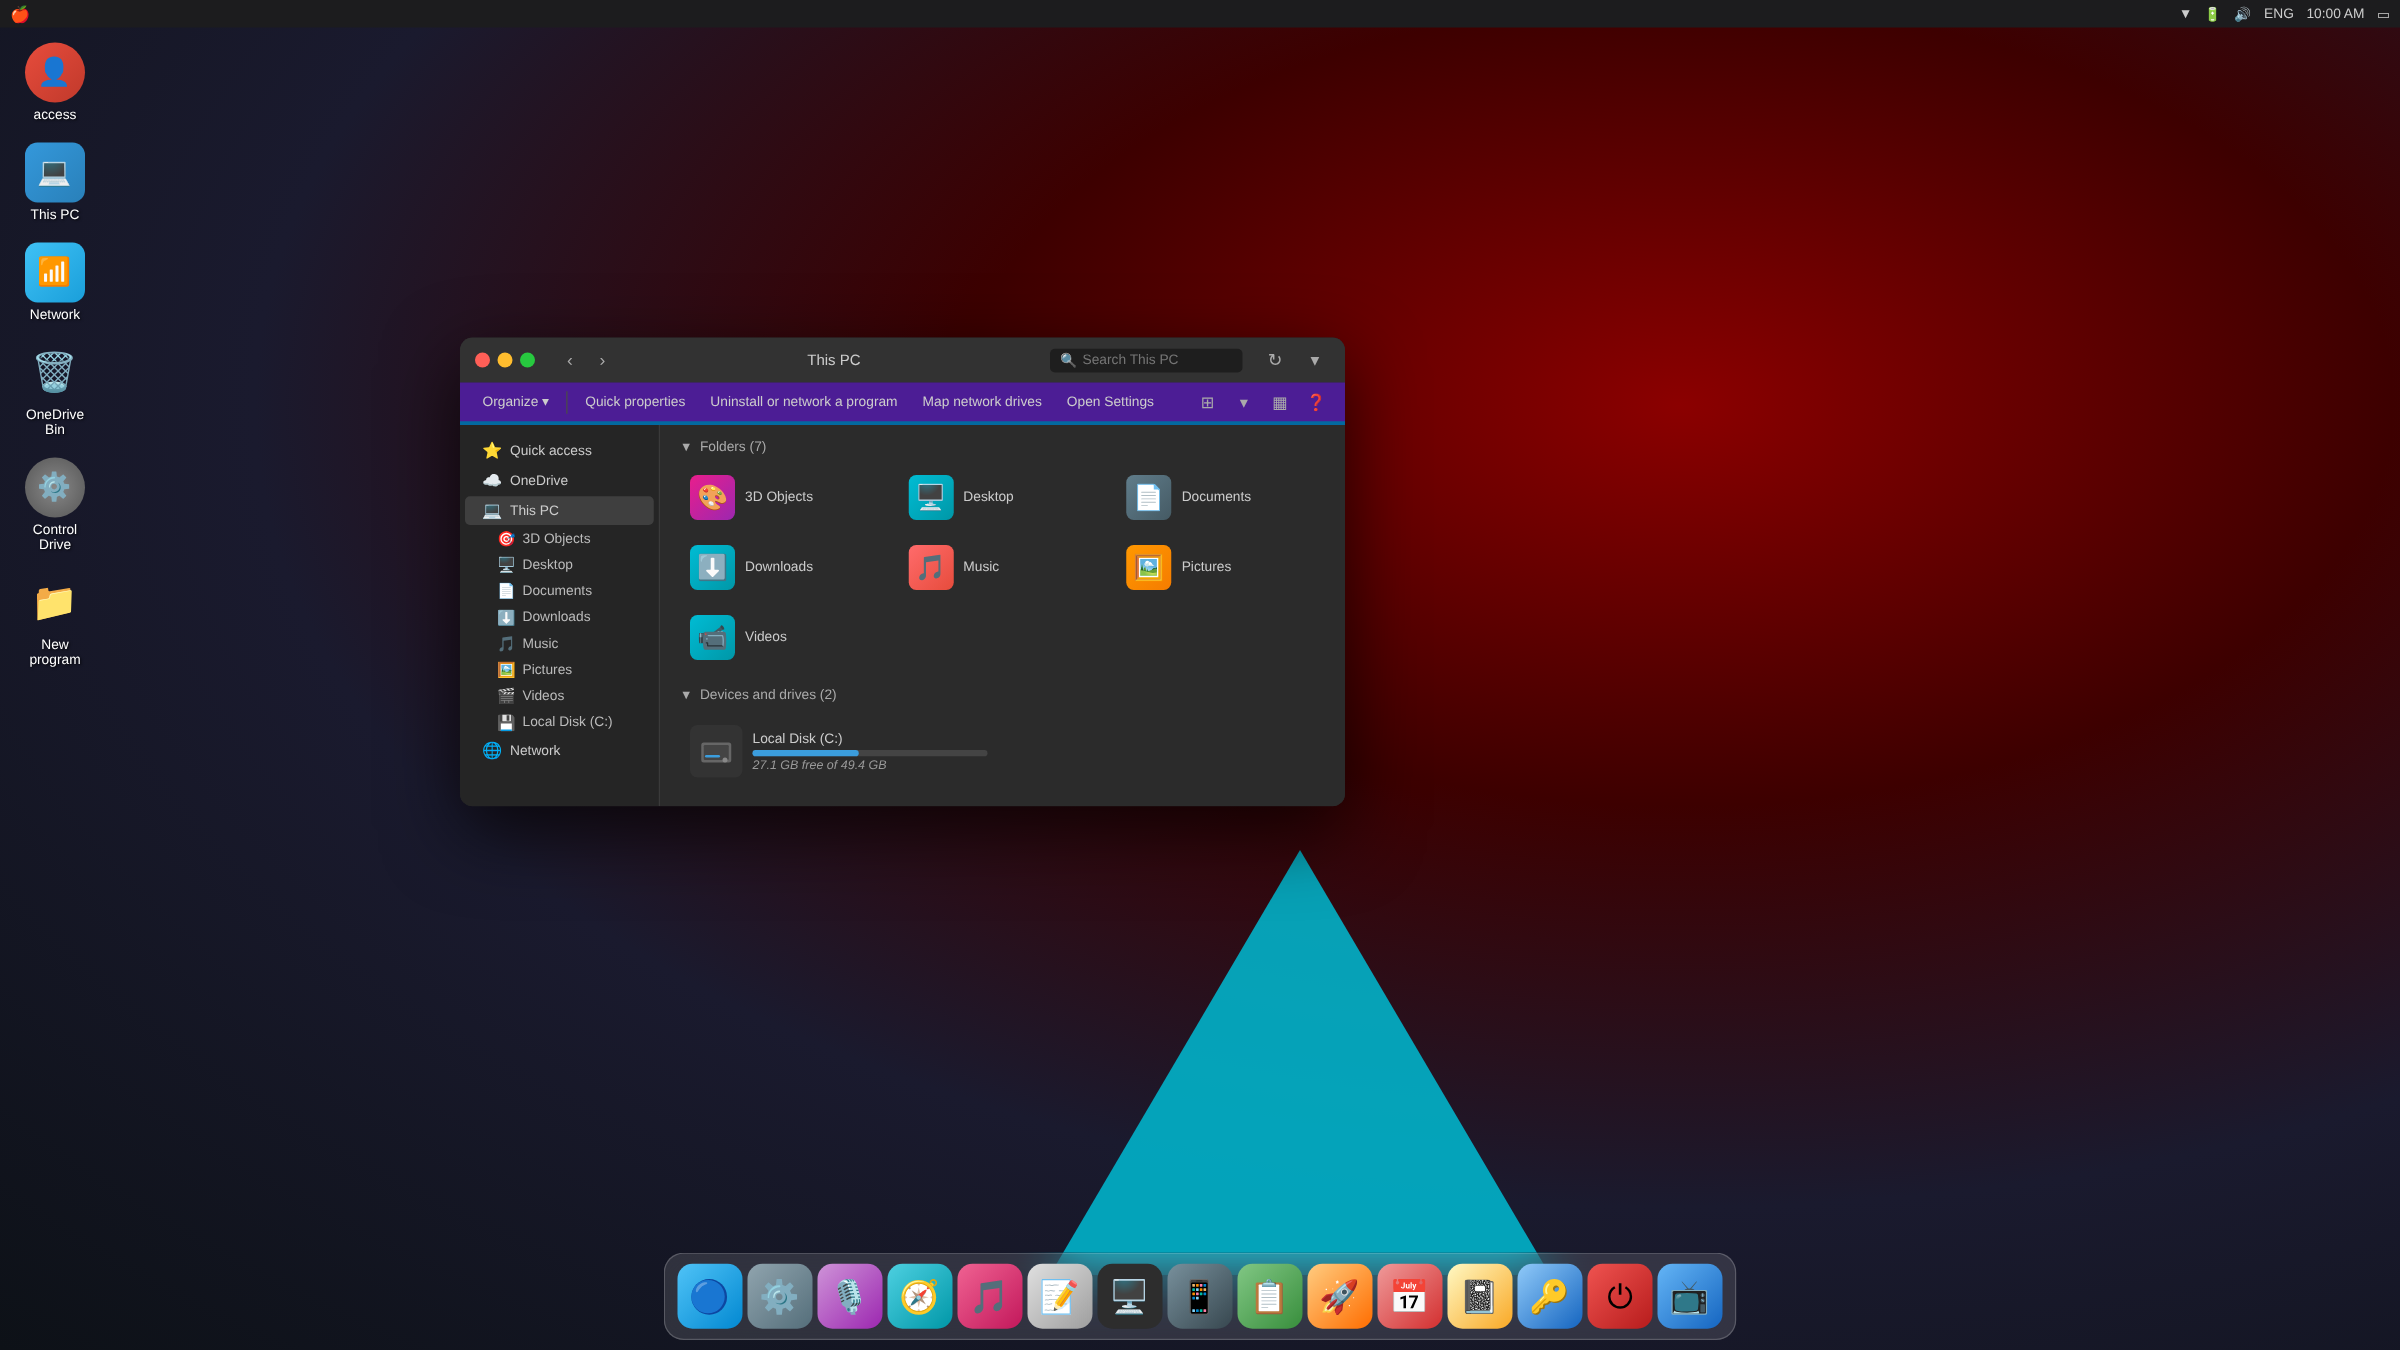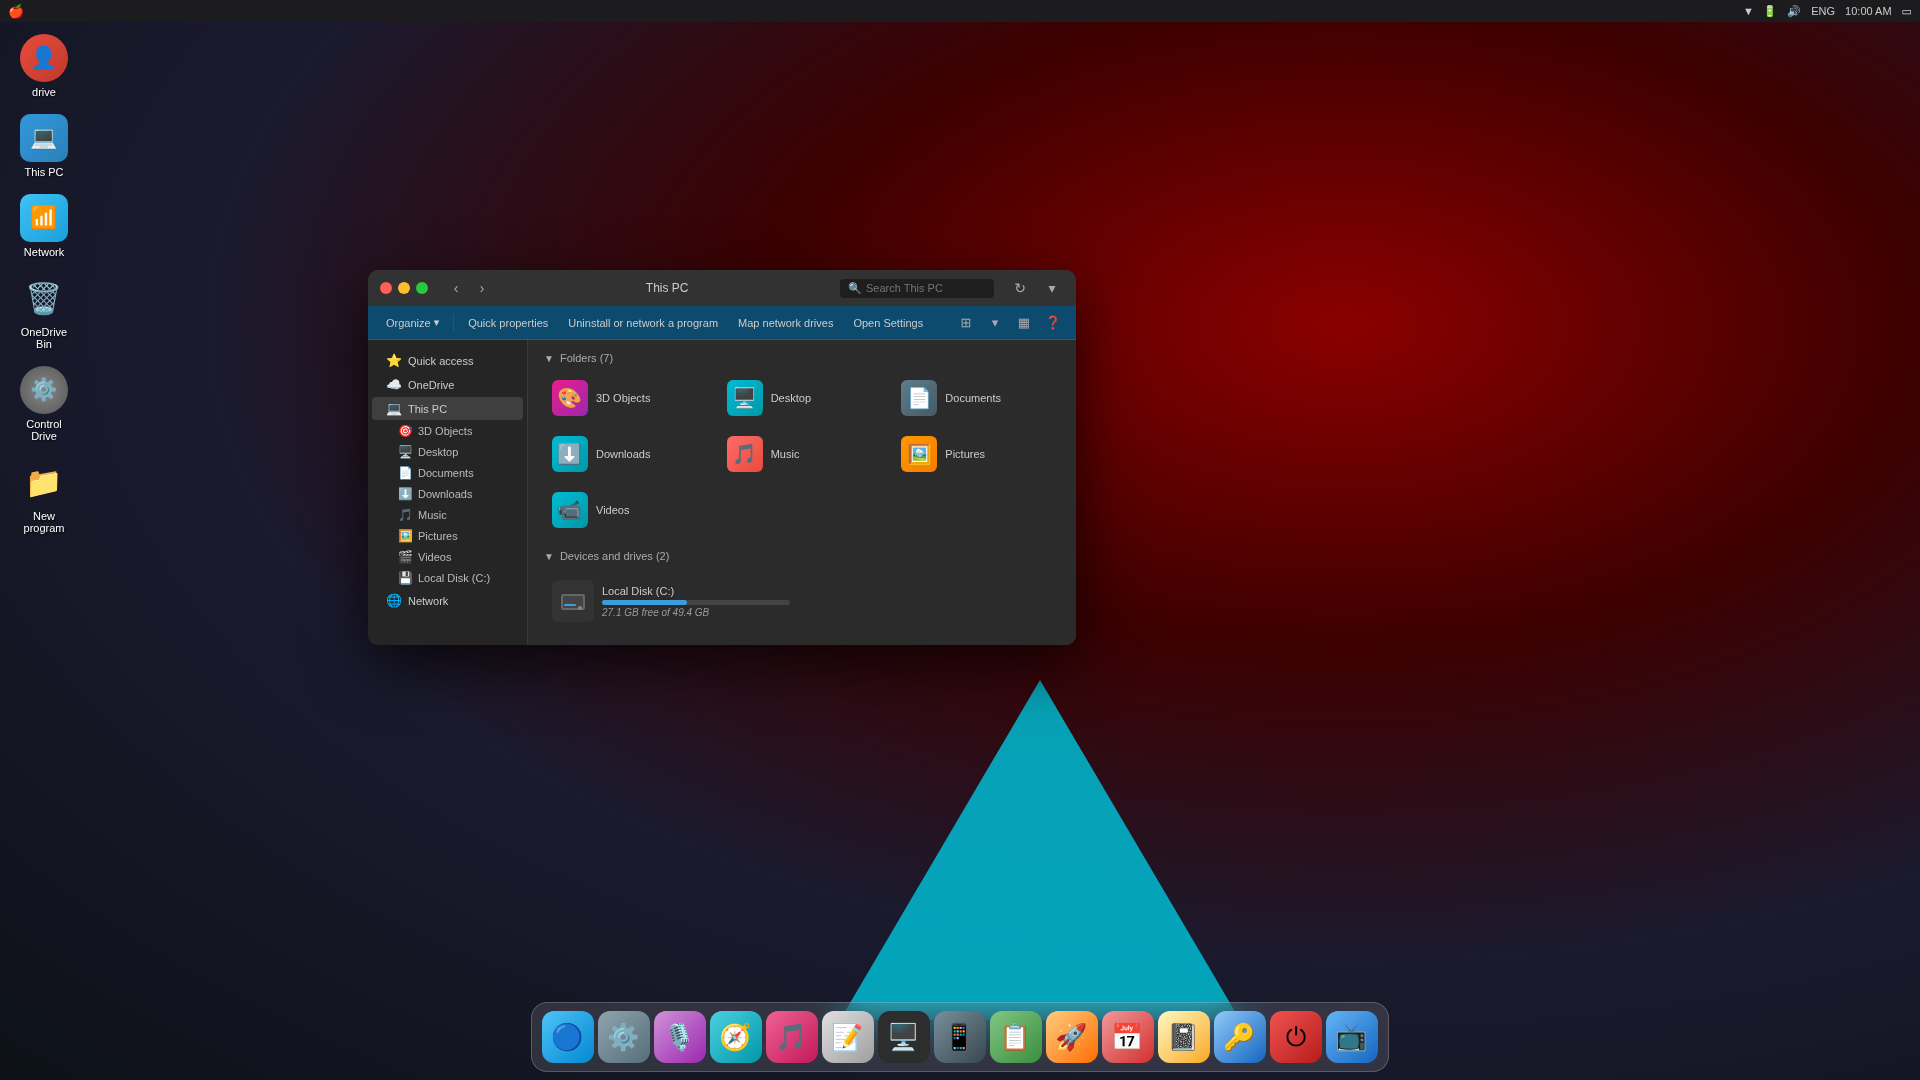--- a/index.html
+++ b/index.html
@@ -206,26 +206,26 @@
       outline: none;
       color: #ccc;
       font-size: 11px;
       width: 120px;
     }
     .title-search-icon { color: #888; font-size: 11px; }
 
     
     .toolbar {
       height: 34px;
-      background: #0c4a6e;
+      background: #4c1d95;
       display: flex;
       align-items: center;
       padding: 0 10px;
       gap: 4px;
-      border-bottom: 1px solid #0369a1;
+      border-bottom: 3px solid #0369a1;
       flex-shrink: 0;
     }
     .toolbar-btn {
       padding: 3px 8px;
       font-size: 11px;
       color: #ccc;
       background: transparent;
       border: none;
       border-radius: 3px;
       cursor: pointer;
@@ -400,21 +400,21 @@
     <span>10:00 AM</span>
     <span>▭</span>
   </div>
 </div>
 
 <div class="desktop-icons">
   <div class="desktop-icon">
     <div class="desktop-icon-img" style="background:linear-gradient(135deg,#e74c3c,#c0392b);border-radius:50%;">
       <span style="color:#fff;font-size:22px;">👤</span>
     </div>
-    <span class="desktop-icon-label">drive</span>
+    <span class="desktop-icon-label">access</span>
   </div>
 
   <div class="desktop-icon">
     <div class="desktop-icon-img" style="background:linear-gradient(135deg,#3498db,#2980b9);">
       <span style="font-size:22px;">💻</span>
     </div>
     <span class="desktop-icon-label">This PC</span>
   </div>
 
   <div class="desktop-icon">

